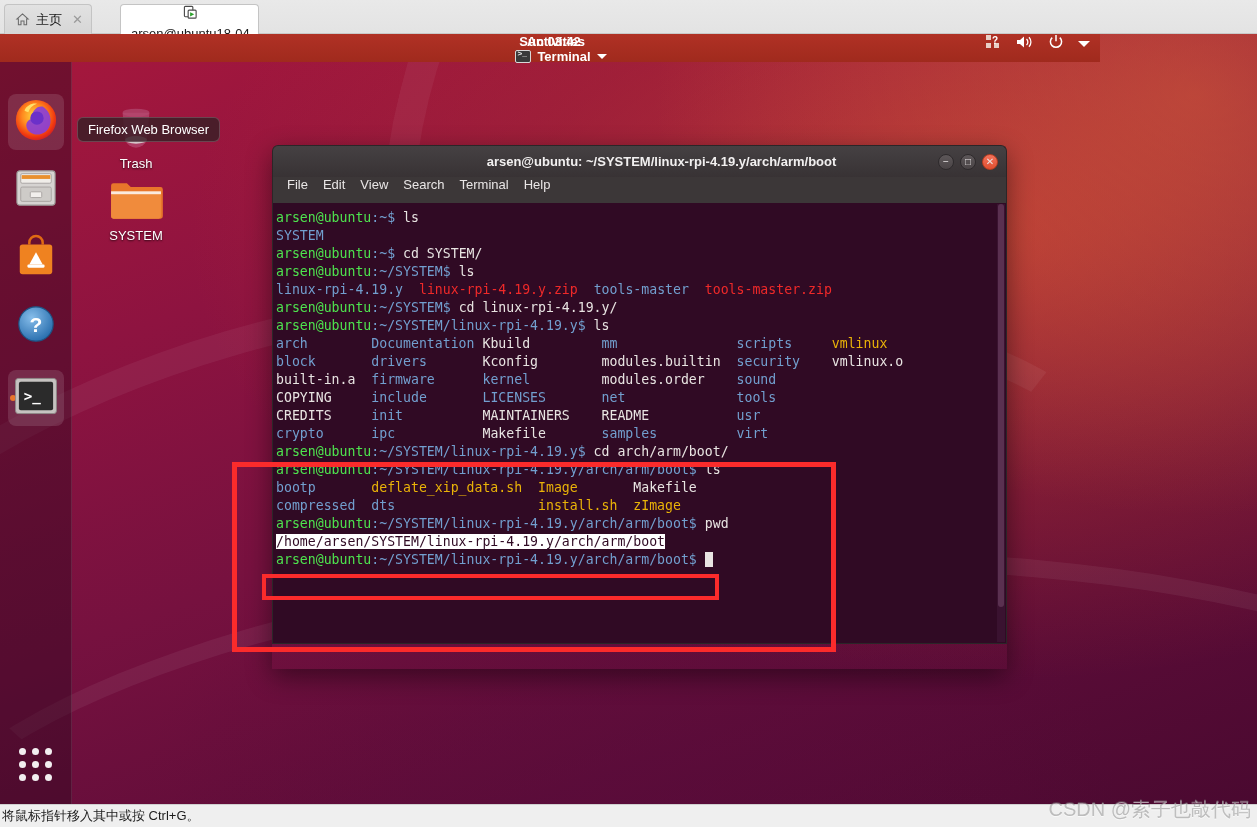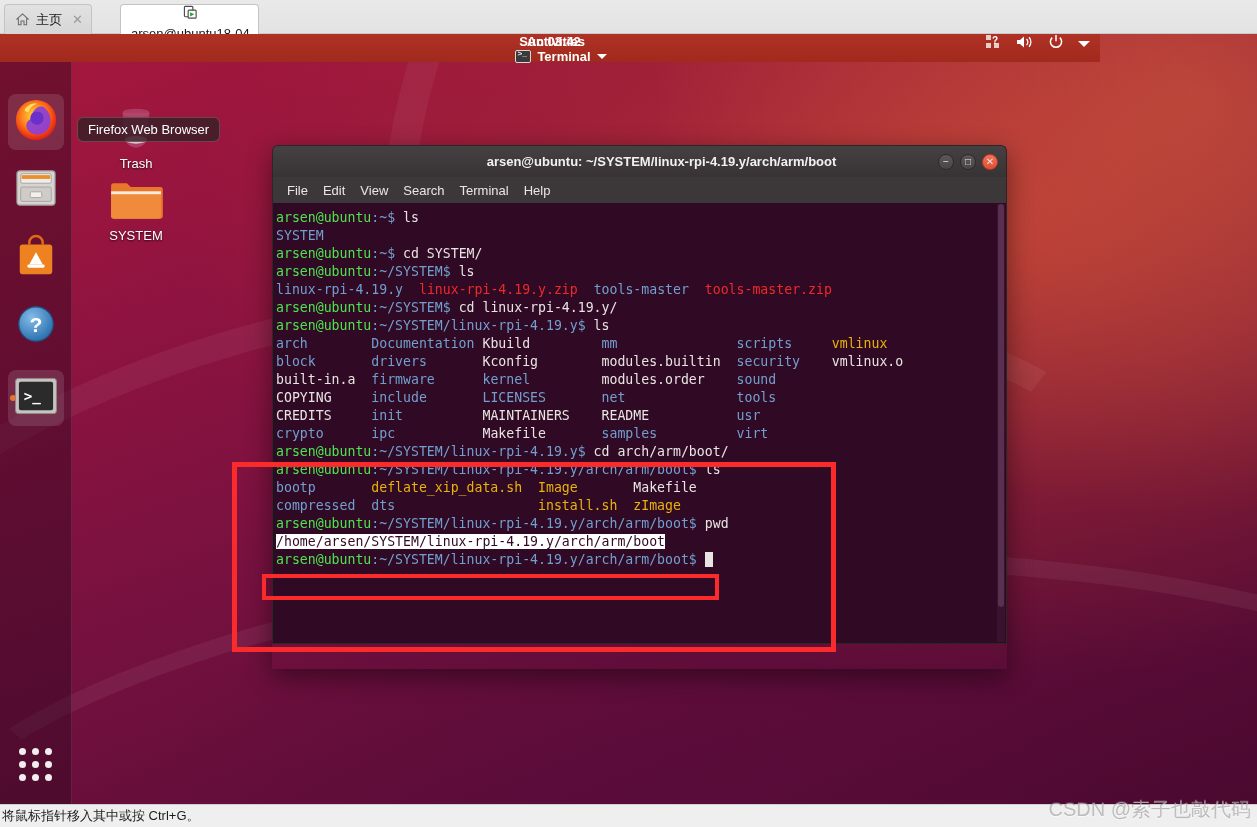--- a/index.html
+++ b/index.html
@@ -126,21 +126,21 @@
   }
   #terminal-title { color: #f2f0f0; font-size: 13px; font-weight: bold; }
   .win-btns { position:absolute; right: 8px; top: 8px; display:flex; gap: 6px; }
   .wb { width: 16px; height: 16px; border-radius: 50%; position:relative;
         background: linear-gradient(#5d5759,#4a4446); border:1px solid #2e2a2c; }
   .wb.close { background: linear-gradient(#f4725b,#e04f30); border-color:#b83d21; }
   .wb span { position:absolute; left:0; right:0; top:50%; transform:translateY(-50%);
              text-align:center; font-size:10px; color:#e9e5e6; line-height:1; font-family:"Liberation Sans",sans-serif; }
   #terminal-menubar {
     height: 26px; background: #3c3738; border-left:1px solid #2b2628; border-right:1px solid #2b2628;
-    display:flex; align-items:center; gap: 15px; padding-left: 14px;
+    display:flex; align-items:flex-start; gap: 15px; padding-left: 14px;
   }
   #terminal-menubar .mi { color:#e9e6e6; font-size: 13px; }
   #terminal-body {
     height: 441px; background: #300a24;
     border:1px solid #2b2628; border-top:none;
     padding: 6px 0 0 2px; position: relative; overflow:hidden;
     font-family: "DejaVu Sans Mono", "Liberation Mono", monospace;
     font-size: 13.2px; line-height: 18px;
   }
   #term-scrollbar {

